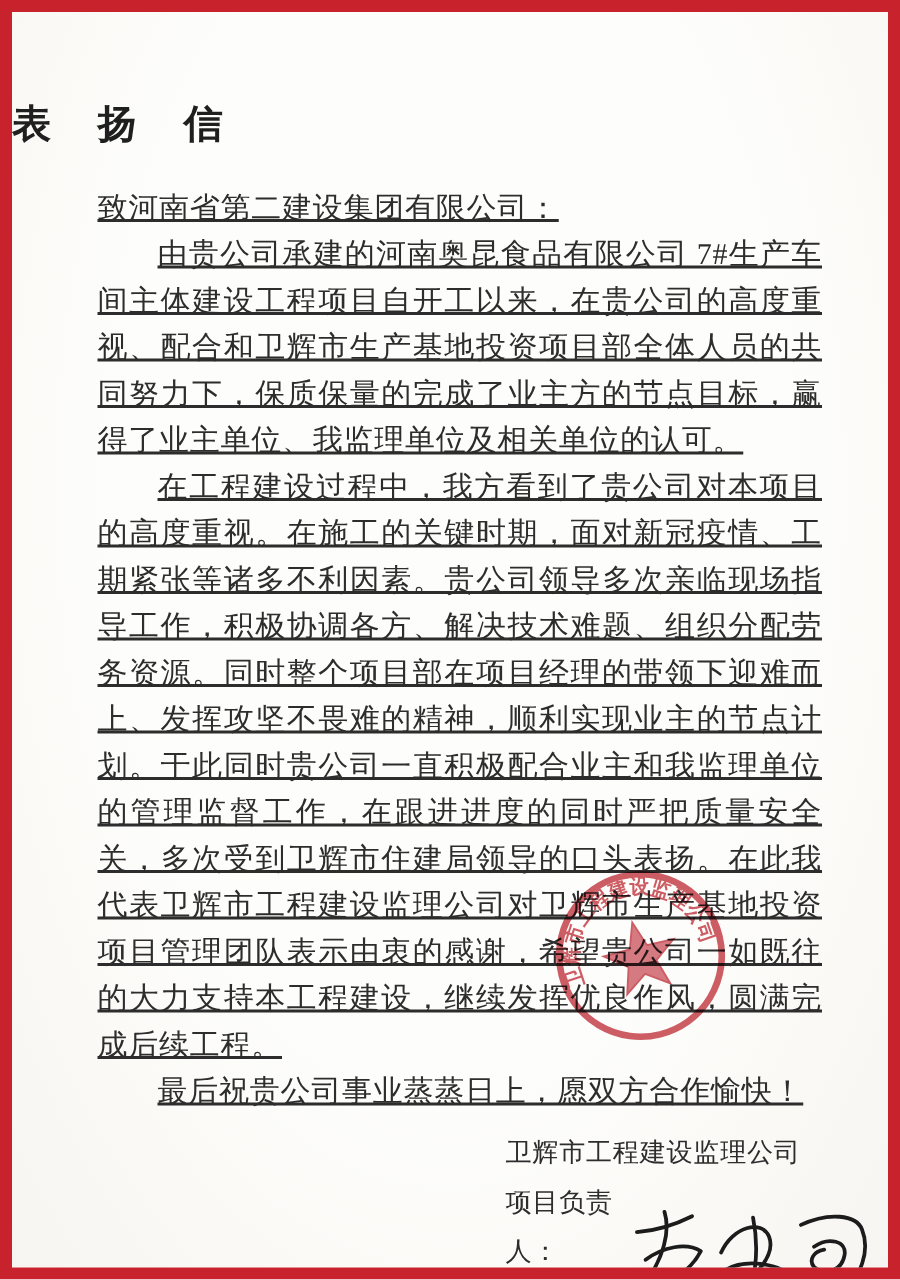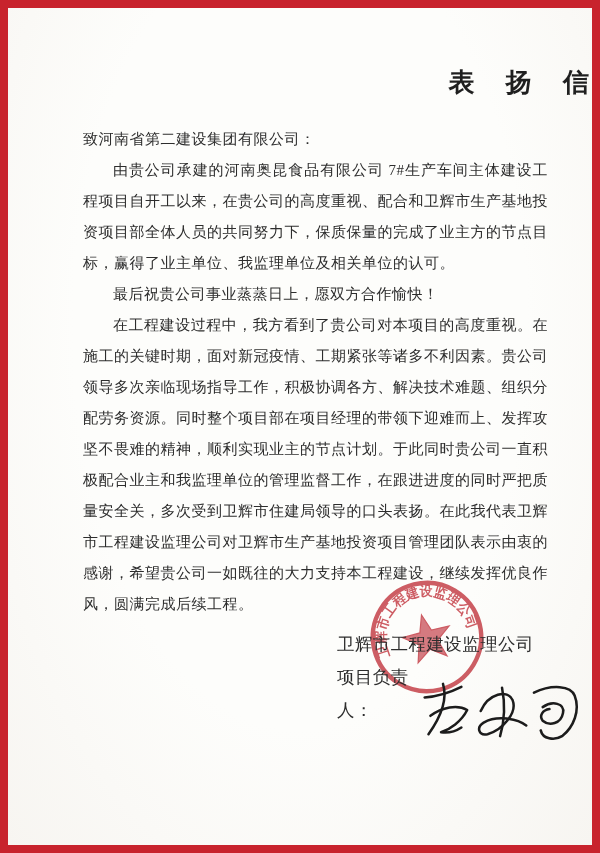--- a/index.html
+++ b/index.html
@@ -8,35 +8,36 @@
     width:600px;height:853px;
     box-sizing:border-box;
     border:8px solid #c8232d;
     background:radial-gradient(ellipse at 50% 38%, #fdfdfb 55%, #f7f5f1 100%);
     overflow:hidden;
     font-family:"Liberation Serif","DejaVu Serif",serif;
     color:#2d2d2d;
   }
   .title{
     margin-top:56px;
-    text-align:right;
+    text-align:left;
     font-family:"Liberation Sans","DejaVu Sans",sans-serif;
     font-weight:700;
     font-size:26px;
     line-height:36px;
     letter-spacing:3px;
     word-spacing:18px;
     color:#1f1f1f;
   }
   .body{
-    margin:24px 44px 0 75px;
-    font-size:15px;
+    margin:24px 44px 0 57px;
+    font-size:20px;
     line-height:31px;
     text-align:justify;
     letter-spacing:0.5px;
+    text-decoration:underline;
   }
   .body p{margin:0;}
   .salutation{text-indent:0;}
   .para{text-indent:2em;}
   .closing{
     margin:8px 0 0 329px;
     font-size:17.4px;
     line-height:33px;
     letter-spacing:0.5px;
     position:relative;
@@ -62,22 +63,22 @@
 </head>
 <body>
 
 <div class="page">
 
   <div class="title">表 扬 信</div>
 
   <div class="body">
     <p class="salutation">致河南省第二建设集团有限公司：</p>
     <p class="para">由贵公司承建的河南奥昆食品有限公司 7#生产车间主体建设工程项目自开工以来，在贵公司的高度重视、配合和卫辉市生产基地投资项目部全体人员的共同努力下，保质保量的完成了业主方的节点目标，赢得了业主单位、我监理单位及相关单位的认可。</p>
+    <p class="para">在工程建设过程中，我方看到了贵公司对本项目的高度重视。在施工的关键时期，面对新冠疫情、工期紧张等诸多不利因素。贵公司领导多次亲临现场指导工作，积极协调各方、解决技术难题、组织分配劳务资源。同时整个项目部在项目经理的带领下迎难而上、发挥攻坚不畏难的精神，顺利实现业主的节点计划。于此同时贵公司一直积极配合业主和我监理单位的管理监督工作，在跟进进度的同时严把质量安全关，多次受到卫辉市住建局领导的口头表扬。在此我代表卫辉市工程建设监理公司对卫辉市生产基地投资项目管理团队表示由衷的感谢，希望贵公司一如既往的大力支持本工程建设，继续发挥优良作风，圆满完成后续工程。</p>
     <p class="para">最后祝贵公司事业蒸蒸日上，愿双方合作愉快！</p>
-    <p class="para">在工程建设过程中，我方看到了贵公司对本项目的高度重视。在施工的关键时期，面对新冠疫情、工期紧张等诸多不利因素。贵公司领导多次亲临现场指导工作，积极协调各方、解决技术难题、组织分配劳务资源。同时整个项目部在项目经理的带领下迎难而上、发挥攻坚不畏难的精神，顺利实现业主的节点计划。于此同时贵公司一直积极配合业主和我监理单位的管理监督工作，在跟进进度的同时严把质量安全关，多次受到卫辉市住建局领导的口头表扬。在此我代表卫辉市工程建设监理公司对卫辉市生产基地投资项目管理团队表示由衷的感谢，希望贵公司一如既往的大力支持本工程建设，继续发挥优良作风，圆满完成后续工程。</p>
   </div>
 
   <div class="closing">
     <div>卫辉市工程建设监理公司</div>
     <div class="signer-line">
       <span>项目负责人：</span>
 
       <svg class="signature-svg" viewBox="0 0 178 62" aria-hidden="true">
         <g fill="none" stroke="#1c1c1c" stroke-width="2.6" stroke-linecap="round" stroke-linejoin="round">
           <path d="M46,6 C34,12 20,16 8,17"></path>

